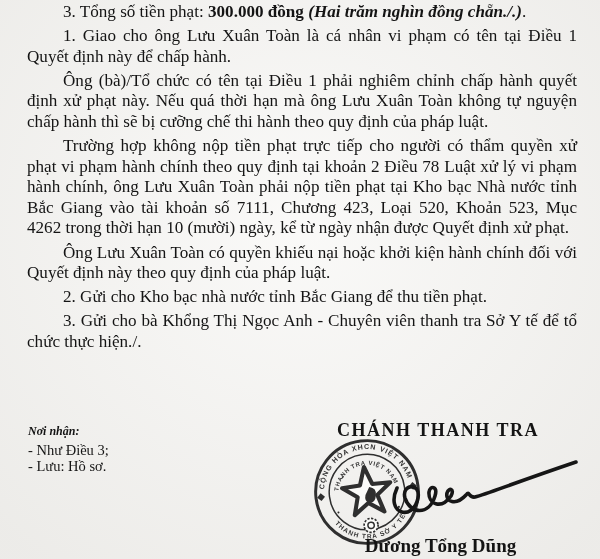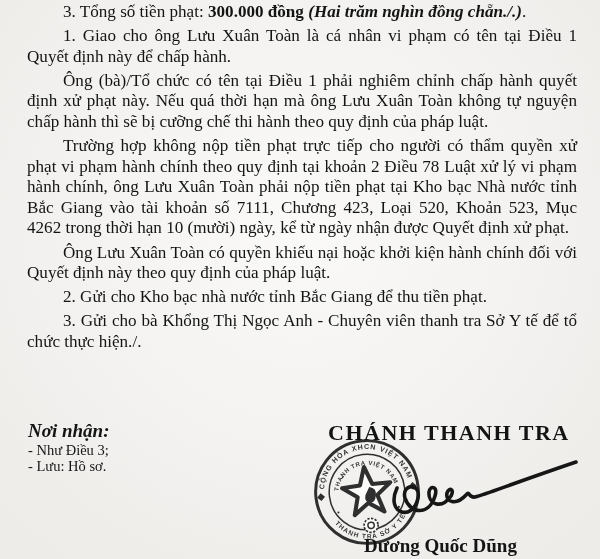--- a/index.html
+++ b/index.html
@@ -30,25 +30,25 @@
   }
   .b{font-weight:bold;}
   .bi{font-weight:bold;font-style:italic;}
   .footer-left{
     position:absolute;
     left:28px;top:423px;width:220px;
     font-size:14.5px;line-height:16.5px;
   }
   .footer-left .head{
     font-weight:bold;font-style:italic;
-    font-size:19px;margin-bottom:2px;
+    font-size:12px;margin-bottom:2px;
   }
   .sign-block{position:absolute;left:328px;top:420px;width:220px;text-align:center;}
   .sign-title{
-    font-weight:bold;font-size:22px;letter-spacing:1.5px;
+    font-weight:bold;font-size:18px;letter-spacing:1.5px;
     white-space:nowrap;
   }
   .sign-name{
     position:absolute;left:338px;top:535px;width:205px;
     text-align:center;font-weight:bold;font-size:19px;
     white-space:nowrap;
   }
   .seal{
     position:absolute;left:311px;top:436px;
     width:112px;height:112px;
@@ -124,15 +124,15 @@
              C 38,30 18,32 22,46
              C 27,62 46,64 52,44
              C 55,34 47,33 46,40
              C 45,52 58,58 68,44
              C 72,37 66,35 64,41
              C 62,50 73,54 83,43
              C 87,38 85,46 92,45
              C 104,42 128,32 193,10" fill="none" stroke="#161616" stroke-width="3.6" stroke-linecap="round" stroke-linejoin="round"></path>
   </svg>
 
-  <div class="sign-name">Dương Quốc Dũng</div>
+  <div class="sign-name">Dương Tổng Dũng</div>
 
 </div>
 
 </body></html>

